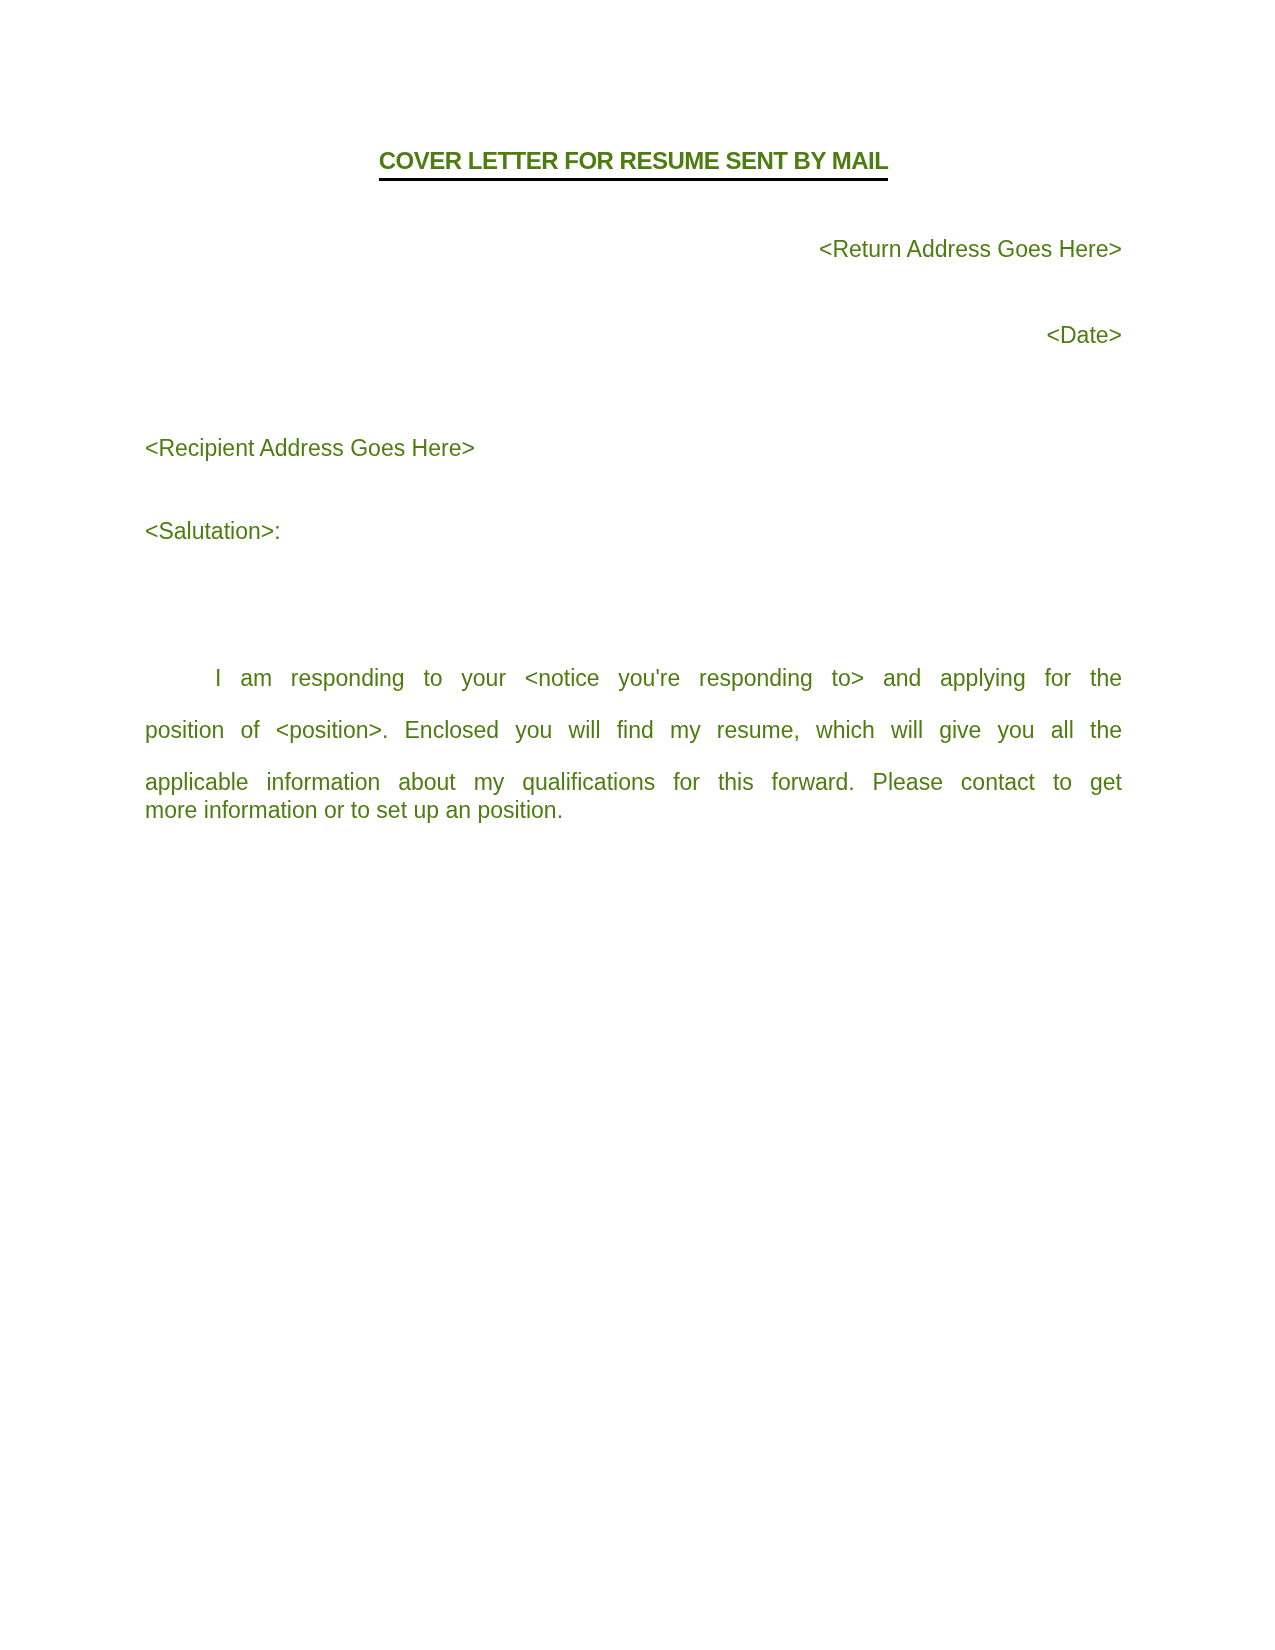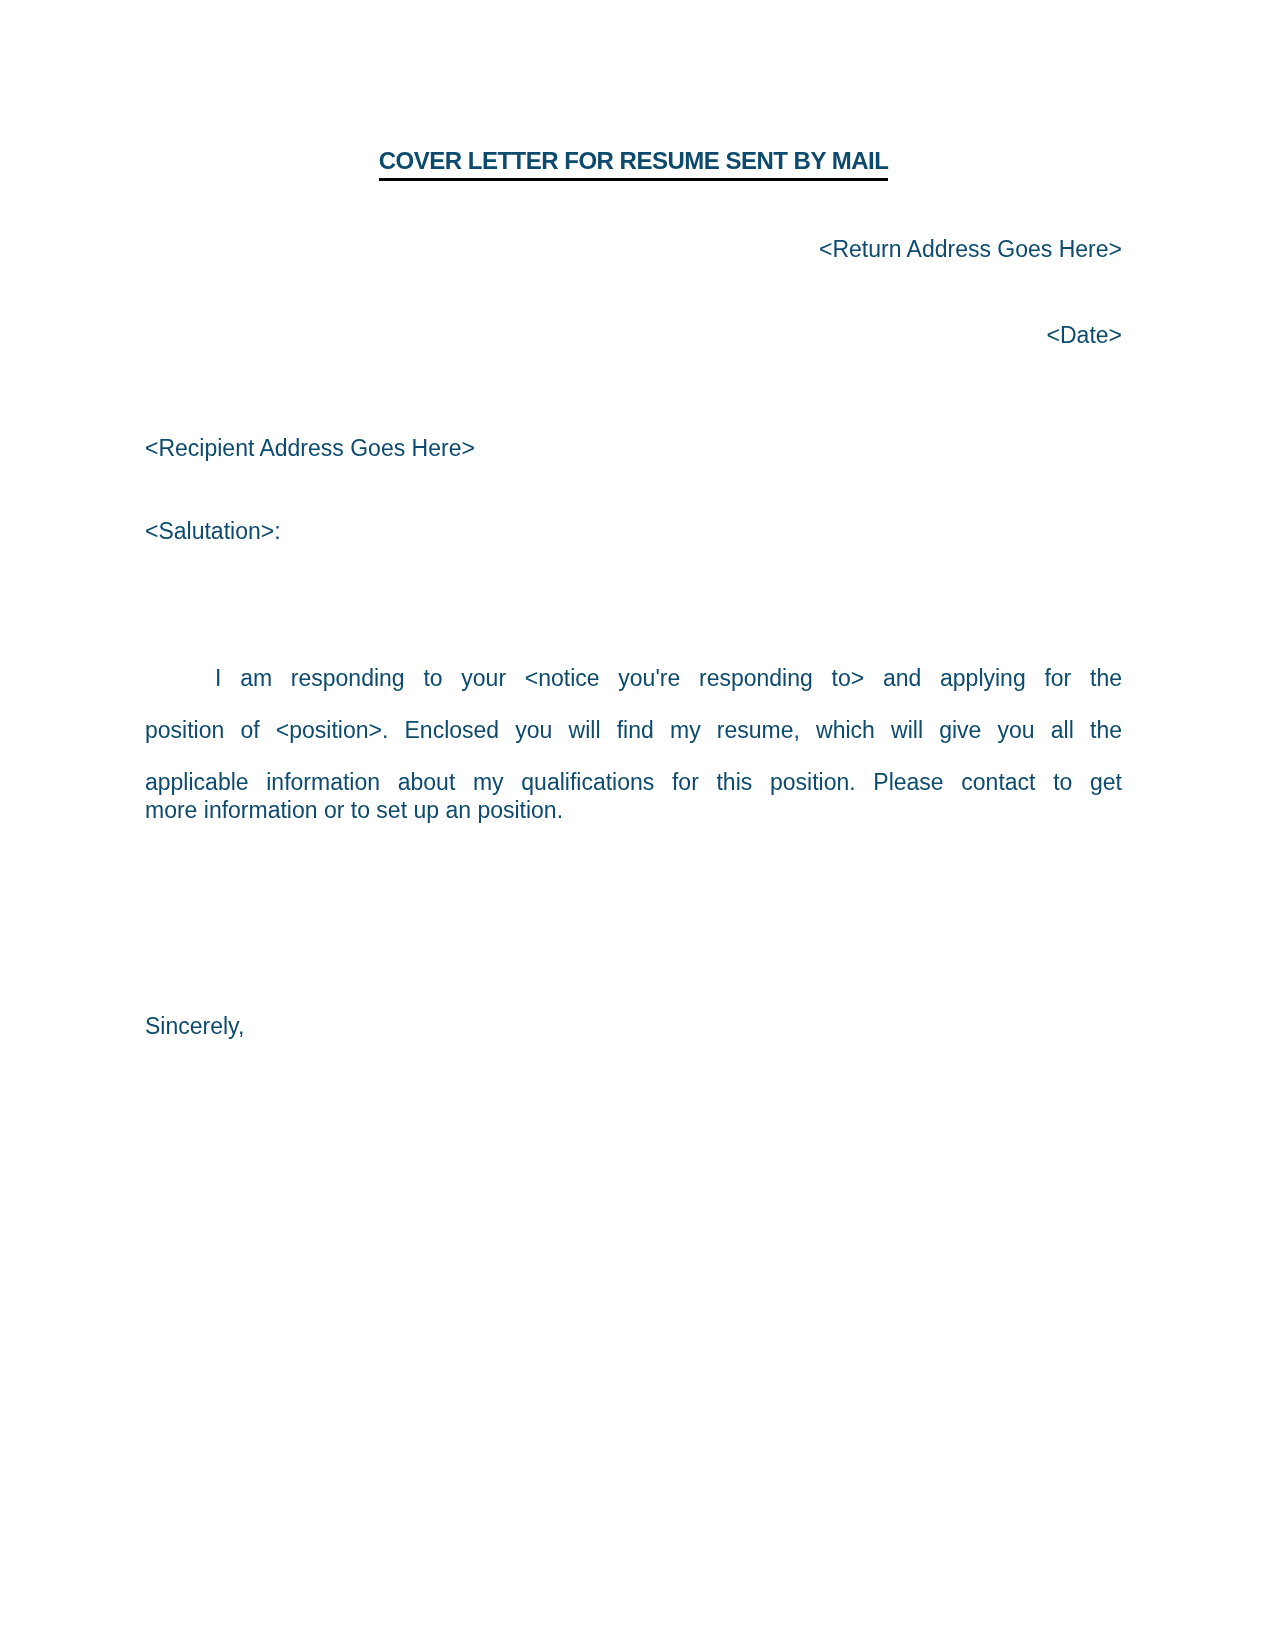--- a/index.html
+++ b/index.html
@@ -5,21 +5,21 @@
   html, body {
     margin: 0;
     padding: 0;
     background: #ffffff;
   }
   .page {
     position: relative;
     width: 1275px;
     height: 1267px;
     background: #ffffff;
-    color: #0c4a6e;
+    color: #4d7c0f;
     font-family: "Liberation Sans", "DejaVu Sans", sans-serif;
     font-size: 23px;
     overflow: hidden;
   }
   .abs { position: absolute; }
 
   .title-wrap {
     left: 145px;
     top: 147px;
     width: 977px;
@@ -74,20 +74,19 @@
 
   <div class="abs line right-align" style="top:235px;">&lt;Return Address Goes Here&gt;</div>
 
   <div class="abs line left-align" style="top:517px;">&lt;Salutation&gt;:</div>
 
   <div class="abs line left-align" style="top:434px;">&lt;Recipient Address Goes Here&gt;</div>
 
   <div class="abs body-par">
     <div class="jline first">I am responding to your &lt;notice you're responding to&gt; and applying for the</div>
     <div class="jline">position of &lt;position&gt;. Enclosed you will find my resume, which will give you all the</div>
-    <div class="jline">applicable information about my qualifications for this position. Please contact to get</div>
+    <div class="jline">applicable information about my qualifications for this forward. Please contact to get</div>
     <div class="jlast">more information or to set up an position.</div>
   </div>
 
 
-  <div class="abs line left-align" style="top:1012px;">Sincerely,</div>
 
 </div>
 
 </body></html>

